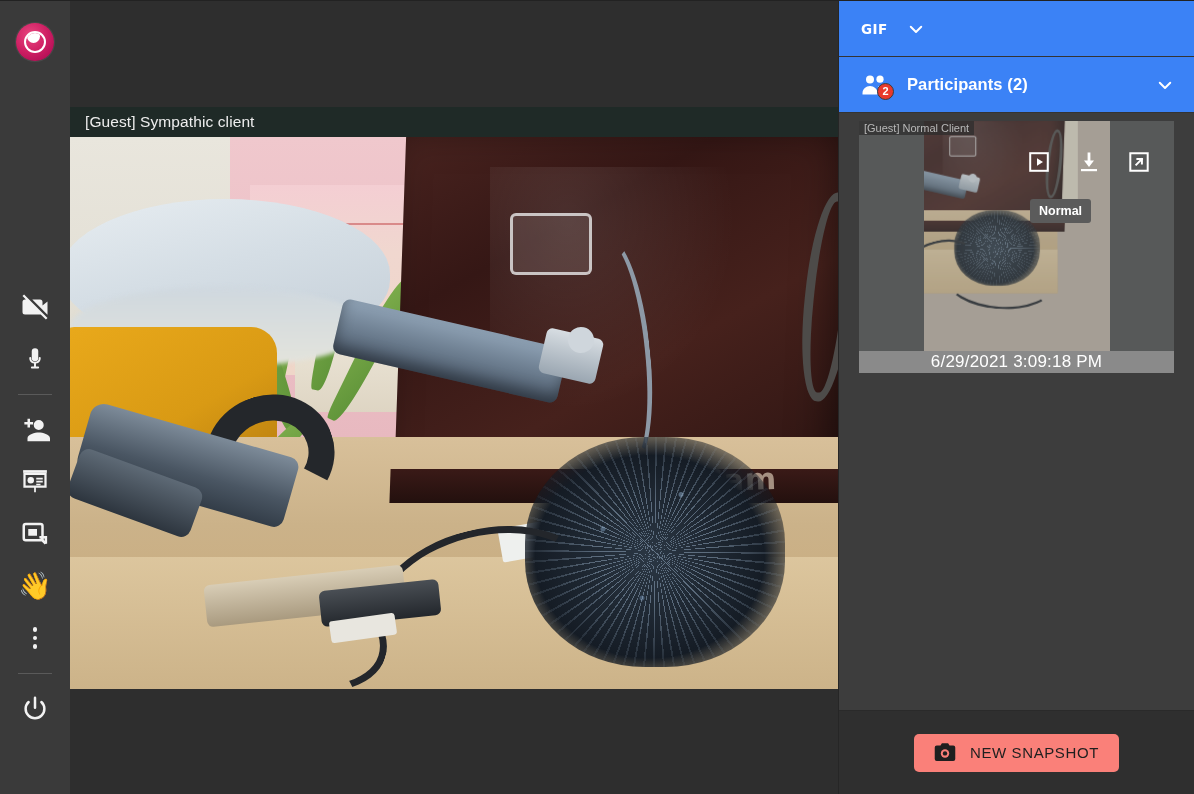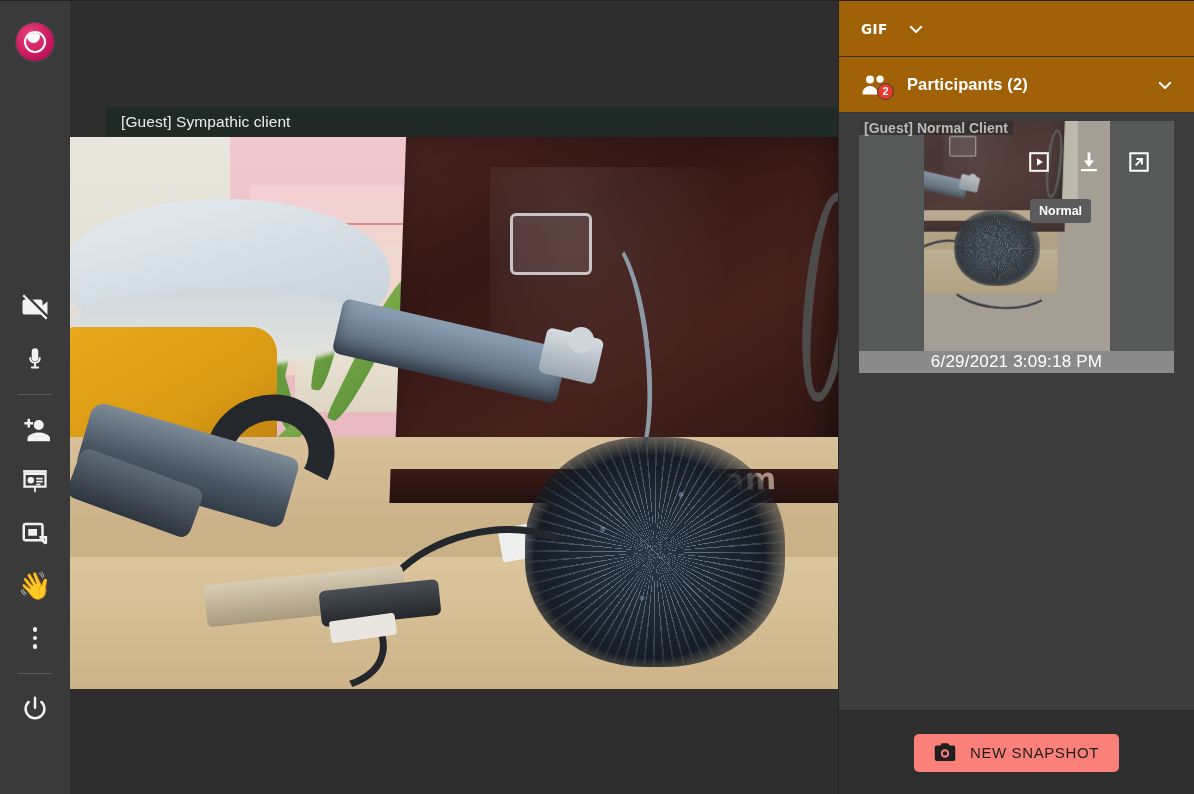--- a/index.html
+++ b/index.html
@@ -52,21 +52,21 @@
     border-top: 1px solid #222;
     overflow: hidden;
   }
   .video-wrap {
     position: absolute; left: 0; top: 106px; width: 768px; height: 582px;
   }
   .name-chip {
     position: absolute; left: 0; top: 0; width: 100%; height: 30px; z-index: 4;
     background: rgba(28,42,38,.82);
     color: #ededed; font-size: 15.5px; line-height: 30px;
-    padding-left: 15px; letter-spacing:.1px; white-space:nowrap; overflow:hidden;margin-left:36px;
+    padding-left: 15px; letter-spacing:.1px; white-space:nowrap; overflow:hidden;
   }
   .video-frame {
     position:absolute; left:0; top:30px; width:768px; height:552px; overflow:hidden;
     background:#c9bda9;
   }
   
   .scene { position:absolute; inset:0; }
   .sc { position:absolute; }
   .wall-l  { left:0; top:0; width:170px; height:300px; background:linear-gradient(180deg,#e9e6dd,#ddd9cd); }
   .wall-m  { left:160px; top:0; width:210px; height:300px; background:linear-gradient(180deg,#f0c8cd,#e8b9c0); }
@@ -129,21 +129,21 @@
   .c1 { left:300px; top:392px; width:230px; height:150px; border-color:#23262b transparent transparent transparent; transform: rotate(-14deg); }
   .c2 { left:430px; top:430px; width:330px; height:170px; border-color:transparent transparent #1d2026 transparent; transform: rotate(4deg); }
   .c3 { left:120px; top:430px; width:200px; height:120px; border-color:transparent #23262b transparent transparent; transform: rotate(18deg); }
   .c4 { left:520px; top:100px; width:60px;  height:230px; border-color:transparent #8d99a6 transparent transparent; transform: rotate(-6deg); border-width:5px; }
   .tag     { left:430px; top:388px; width:44px; height:34px; background:#eef0ee; transform: rotate(-10deg); border-radius:2px; }
   .tag2    { left:260px; top:480px; width:66px; height:22px; background:#e8e6df; transform: rotate(-8deg); border-radius:3px; }
 
   
   .panel {
     width: 356px; flex: 0 0 356px; height: 794px;
-    background: #a16207; display:flex; flex-direction:column;
+    background: #3b82f6; display:flex; flex-direction:column;
     border-top: 1px solid #222; border-left: 1px solid #262626;
   }
   .acc-head {
     height: 56px; display:flex; align-items:center; gap: 14px;
     padding: 0 20px 0 22px; cursor:pointer;
     border-bottom: 1px solid #343434; color:#fff;
   }
   .acc-head.open { border-bottom: 1px solid #2b2b2b; }
   .acc-ico { width: 32px; display:flex; align-items:center; justify-content:flex-start; position:relative; color:#fff; }
   .acc-title { flex:1 1 auto; font-size: 16.5px; font-weight: 700; color:#fff; letter-spacing:.1px; }
@@ -157,22 +157,22 @@
     min-width: 17px; height: 17px; padding: 0 4px; border-radius: 9px;
     background:#e8392c; color:#fff; font-size: 11px; font-weight:700;
     display:flex; align-items:center; justify-content:center;
     border: 1.5px solid #3d3d3d;
   }
 
   .snap-body { flex: 1 1 auto; background:#3d3d3d; position:relative; overflow:hidden; }
   .snap-card { position:relative; margin: 8px 20px 0 20px; background:#4a4a4a; }
   .snap-card-label {
     position:absolute; left:0; top:0; height:14px; z-index:3;
-    background:rgba(45,45,45,.75); color:#b9b9b9; font-size:14px; line-height:14px;
-    padding: 0 5px; white-space:nowrap;font-weight:bold;
+    background:rgba(45,45,45,.75); color:#b9b9b9; font-size:11px; line-height:14px;
+    padding: 0 5px; white-space:nowrap;
   }
   .snap-img-wrap { position:relative; height: 230px; display:flex; justify-content:center; background:#4a4a4a; }
   .snap-img { position:relative; width: 186px; height: 230px; overflow:hidden; background:#b9ada0; }
   
   .snap-img .scene { transform: scale(.33) translate(0,0); transform-origin: 0 0; width:768px; height:552px; left:-120px; top:-10px; }
   .snap-dim { position:absolute; inset:0; background: rgba(120,125,125,.30); }
   .snap-actions {
     position:absolute; right: 0; top: 26px; left:0; height: 30px; z-index:5;
     display:flex; justify-content:flex-end; align-items:center; gap: 24px; padding-right: 22px;
   }

